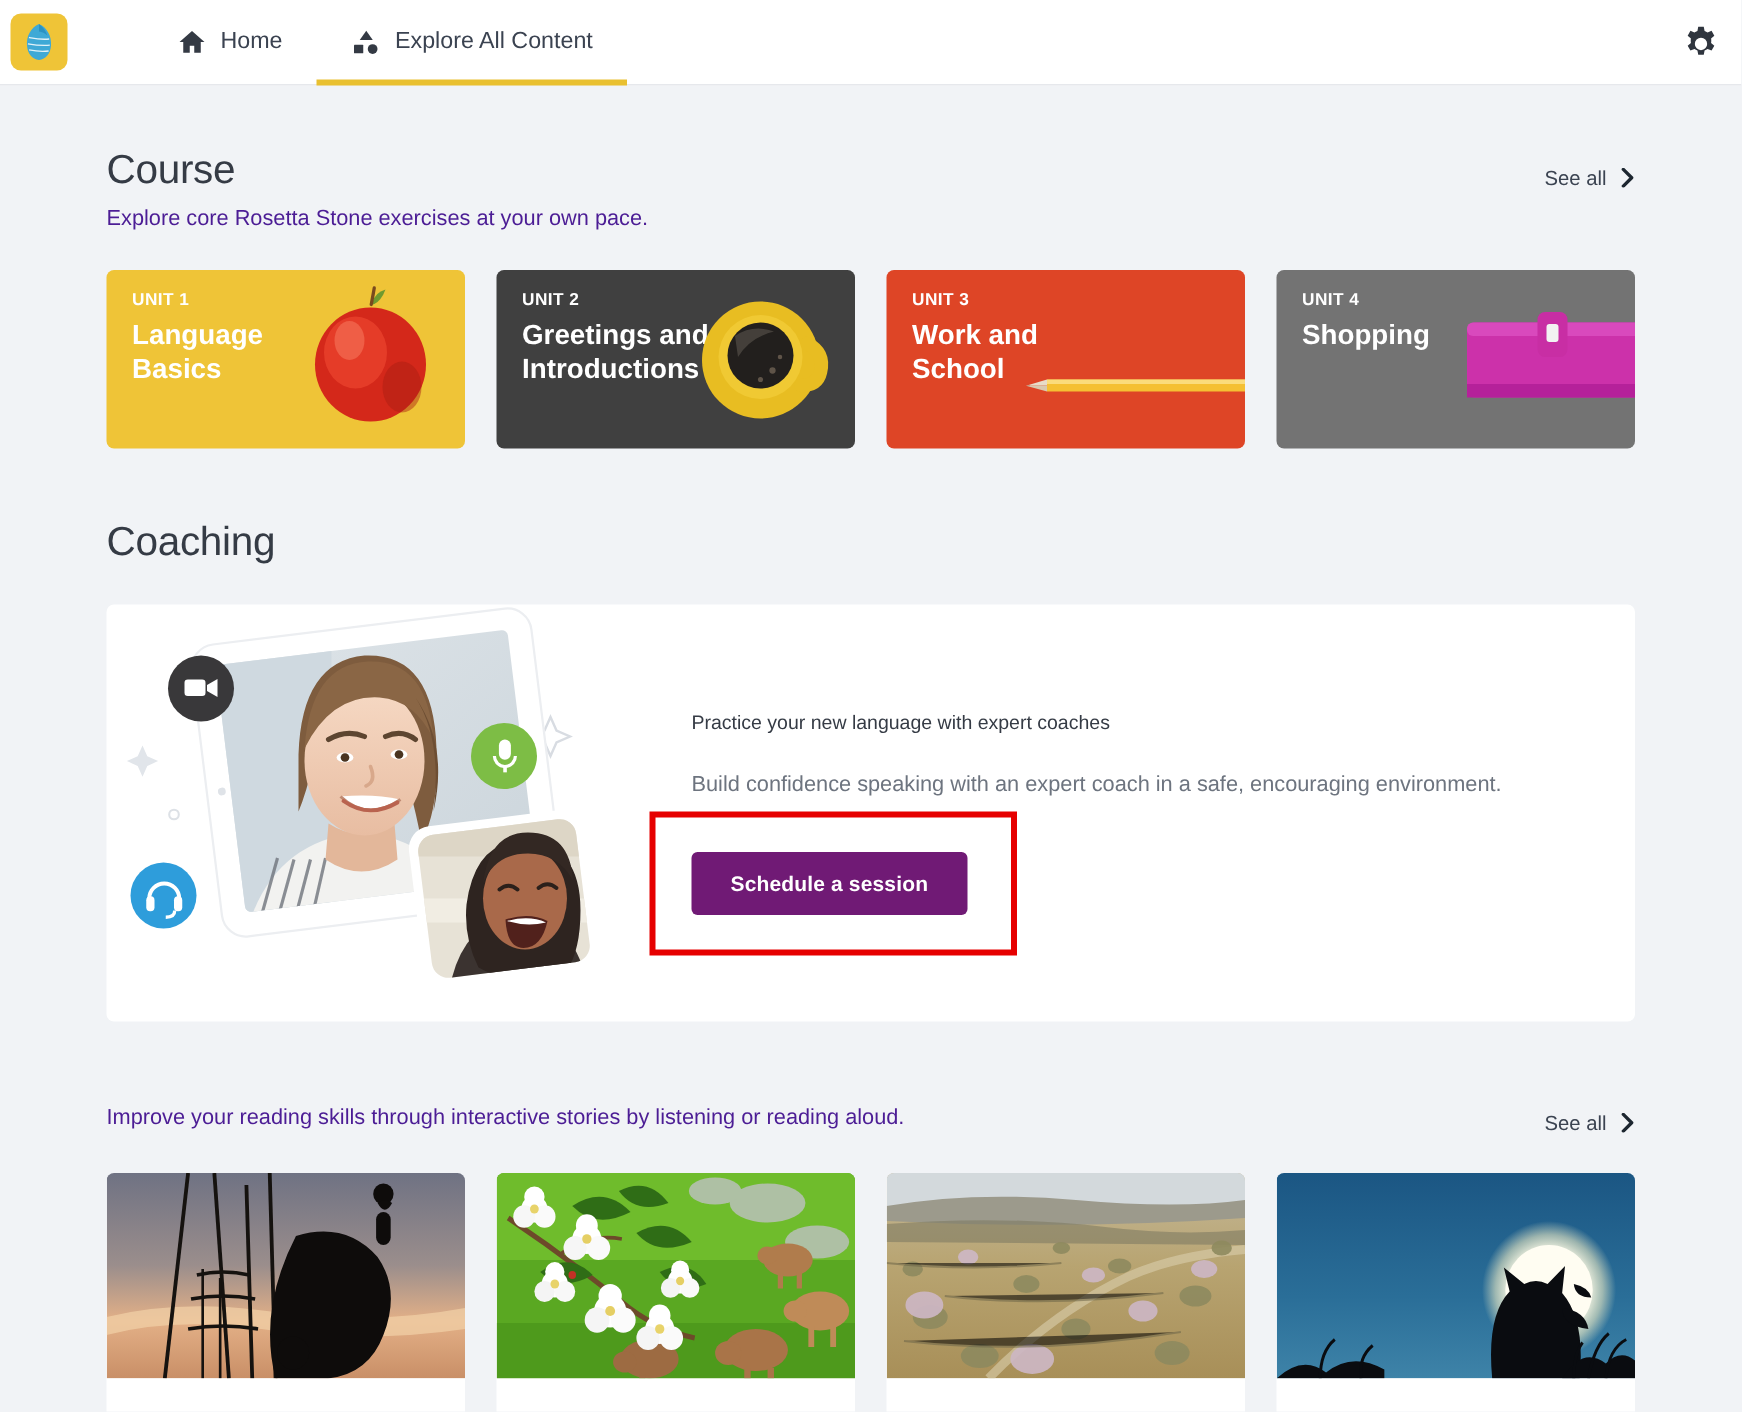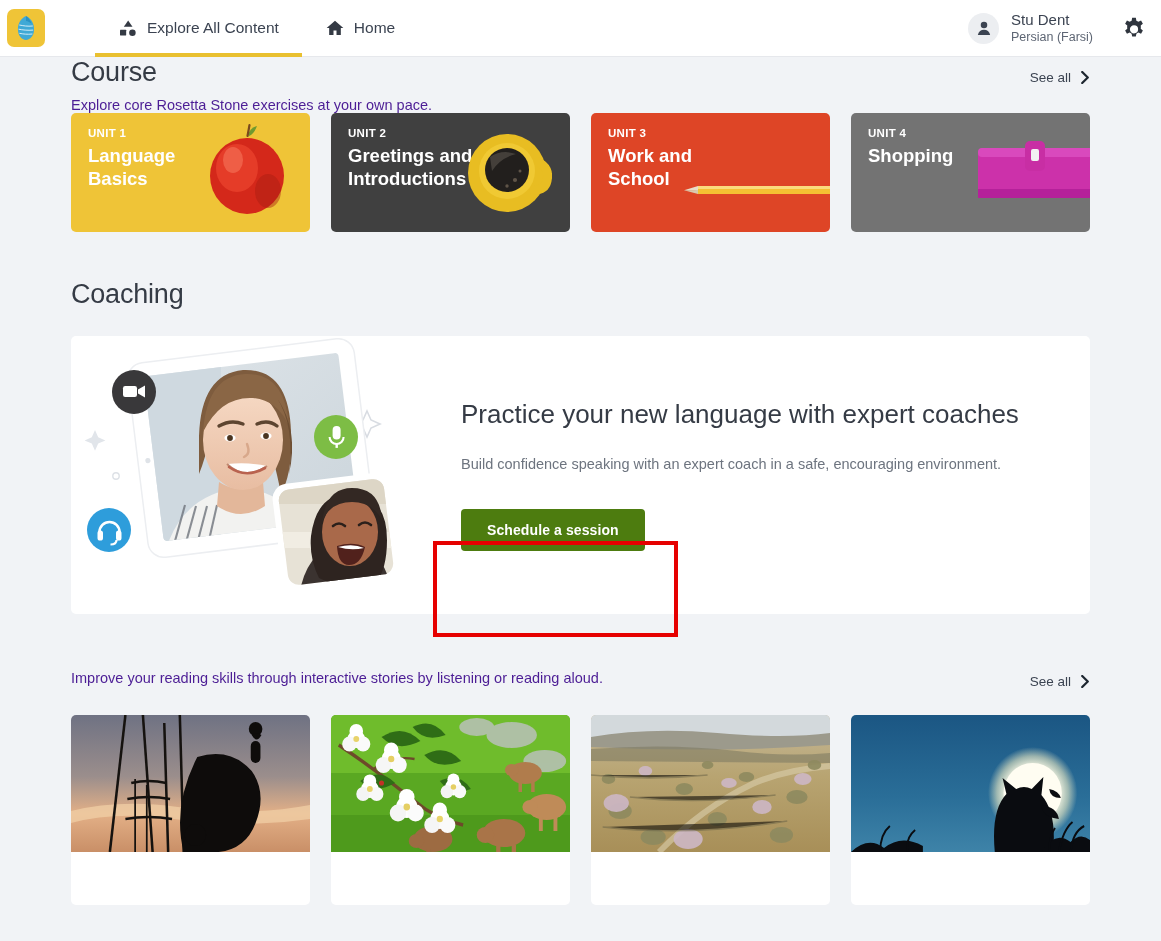--- a/index.html
+++ b/index.html
@@ -136,25 +136,26 @@
     align-items: center;
     gap: 9px;
     font-size: 13.5px;
     color: #3b4351;
     cursor: pointer;
     padding-top: 13px;
   }
   .see-all .chev { width: 10px; height: 13px; display: block; }
 
   
-  .course-section { }
+  .course-section { padding-top: 41px; }
 
   .unit-row {
     display: flex;
     gap: 21px;
+    margin-top: 26px;
   }
 
   .unit-card {
     flex: 1 1 0;
     height: 119px;
     border-radius: 5px;
     position: relative;
     overflow: hidden;
     cursor: pointer;
   }
@@ -206,41 +207,41 @@
     flex: 0 0 auto;
     position: relative;
   }
 
   .coach-copy {
     flex: 1 1 auto;
     padding-right: 40px;
   }
 
   .coach-title {
-    font-size: 26px;
+    font-size: 13px;
     color: #353b45;
     font-weight: normal;
   }
 
   .coach-desc {
     font-size: 14.5px;
     color: #6d747f;
     margin-top: 24px;
     line-height: 1.5;
     max-width: 545px;
   }
 
   .schedule-wrap {
     margin-top: 33px;
     display: inline-block;
     position: relative;
   }
 
   .schedule-btn {
-    background: #4d7c0f;
+    background: #701a75;
     color: #ffffff;
     border: none;
     border-radius: 4px;
     font-family: "Liberation Sans", sans-serif;
     font-size: 14px;
     font-weight: bold;
     padding: 13px 26px;
     cursor: pointer;
     letter-spacing: 0.1px;
   }
@@ -297,54 +298,42 @@
       <g stroke="#ffffff" stroke-width="0.9" fill="none" opacity="0.85">
         <path d="M3.3 10 C7 10.7 11.5 11.6 16.8 11"></path>
         <path d="M2.6 14.2 C6.6 14.9 11.4 15.6 17.2 15.1"></path>
         <path d="M3.4 18.3 C7 19 11.3 19.6 16.4 19"></path>
       </g>
     </svg>
   </div>
 
   <div class="nav-links">
 
+    <div class="nav-item">
+      <span>
+        <svg class="nav-icon" viewBox="0 0 24 24">
+            <path d="M12 3.2 L22 12 h-3 v8.5 h-5.2 v-5.6 h-3.6 v5.6 H5 V12 H2 Z"></path>
+          </svg>
+      </span>
+      <span class="nav-label">Home</span>
+    </div>
+
     <div class="nav-item active">
       <span>
         <svg class="nav-icon" viewBox="0 0 24 24">
           <path d="M12.2 3 L17.4 10.4 H7 Z"></path>
           <rect x="2.4" y="14.2" width="7.4" height="6.8" rx="0.5"></rect>
           <circle cx="17.3" cy="17.6" r="3.9"></circle>
         </svg>
       </span>
       <span class="nav-label">Explore All Content</span>
     </div>
 
-    <div class="nav-item">
-      <span>
-        <svg class="nav-icon" viewBox="0 0 24 24">
-            <path d="M12 3.2 L22 12 h-3 v8.5 h-5.2 v-5.6 h-3.6 v5.6 H5 V12 H2 Z"></path>
-          </svg>
-      </span>
-      <span class="nav-label">Home</span>
-    </div>
-
   </div>
 
-  <div class="user-area">
-    <div class="avatar">
-      <svg width="20" height="20" viewBox="0 0 24 24" fill="#3b4351">
-        <circle cx="12" cy="8.3" r="3.9"></circle>
-        <path d="M4.6 20.4 C5.4 16.4 8.4 14.1 12 14.1 C15.6 14.1 18.6 16.4 19.4 20.4 Z"></path>
-      </svg>
-    </div>
-    <div class="user-text">
-      <div class="user-name">Stu Dent</div>
-      <div class="user-lang">Persian (Farsi)</div>
-    </div>
-  </div>
 
   <div class="gear-btn">
     <svg width="26" height="26" viewBox="0 0 24 24" fill="#2f353e">
       <path d="M12 8.2 a3.8 3.8 0 1 0 0 7.6 a3.8 3.8 0 0 0 0-7.6 Z M10.3 1.4 h3.4 l0.5 2.6 q1 .35 1.85 .95 l2.45-1 l1.7 2.95 l-2 1.7 q.12 .55 .12 1.4 t-.12 1.4 l2 1.7 l-1.7 2.95 l-2.45-1 q-.85 .6 -1.85 .95 l-.5 2.6 h-3.4 l-.5-2.6 q-1-.35-1.85-.95 l-2.45 1 l-1.7-2.95 l2-1.7 q-.12-.55-.12-1.4 t.12-1.4 l-2-1.7 l1.7-2.95 l2.45 1 q.85-.6 1.85-.95 Z" transform="translate(0,1.2)"></path>
     </svg>
   </div>
 
 </div>
 
 <div class="page">

